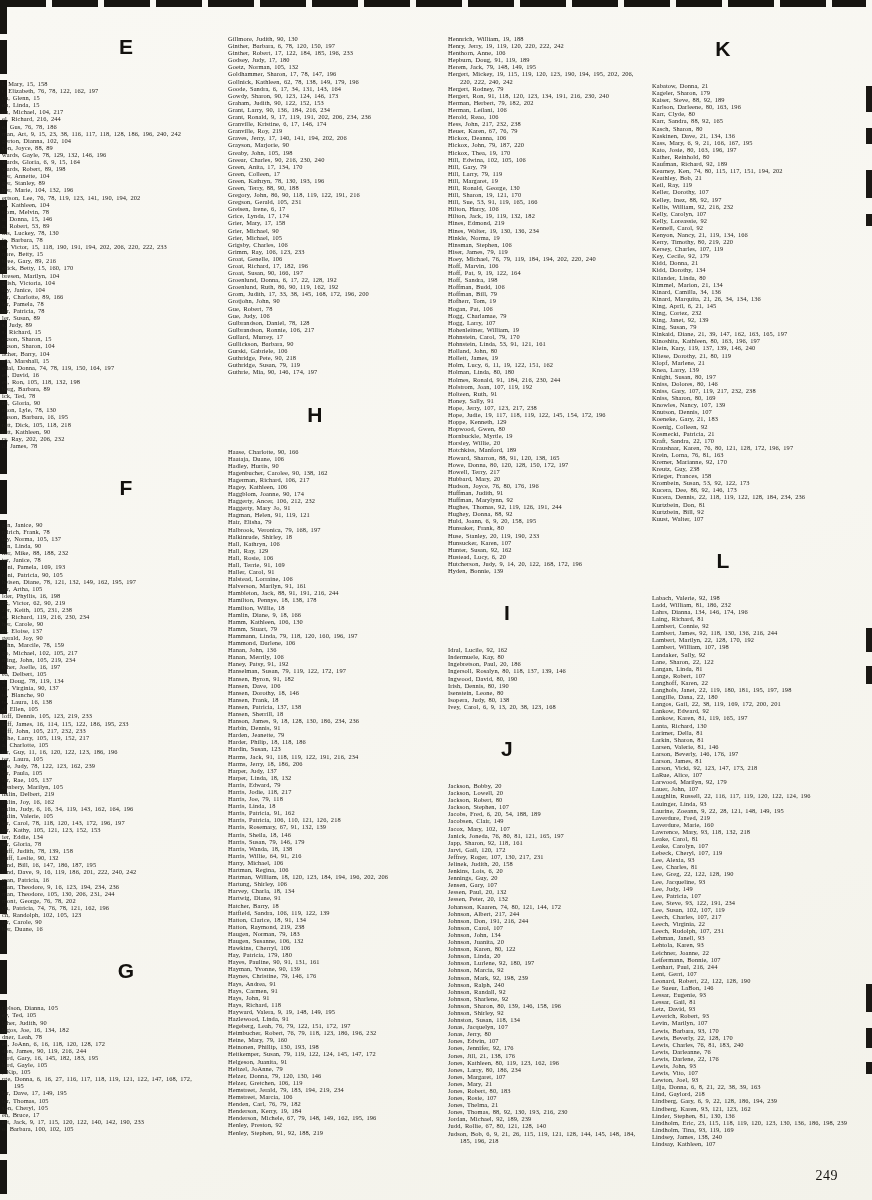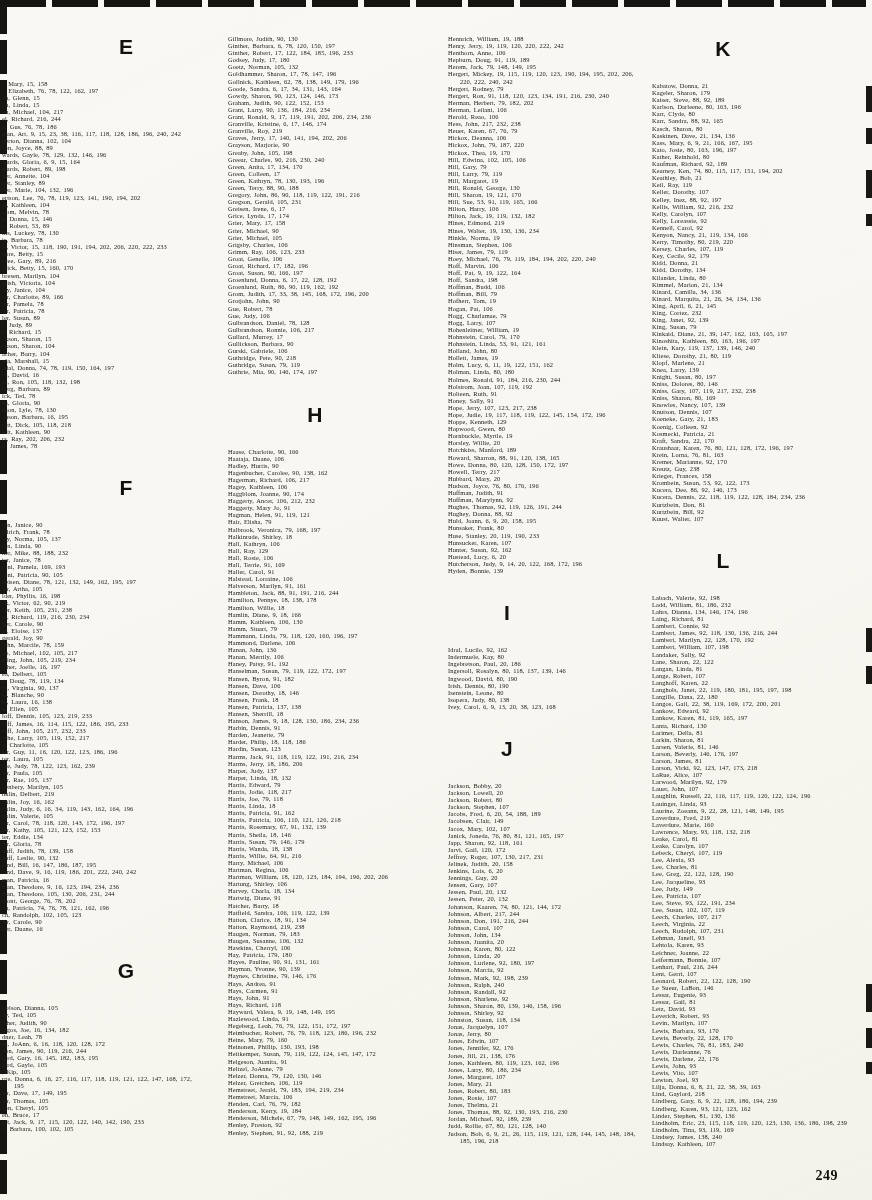--- a/index.html
+++ b/index.html
@@ -36,21 +36,21 @@
     margin:28px 0 22px 0;
   }
   .col > .section-header:first-child { margin-top:6px; }
   .col1 .section-header { margin-left:103px; }
   .col2 .section-header { margin-left:66px; }
   .col3 .section-header { margin-left:38px; }
   .col4 .section-header { margin-left:50px; }
   .entry { padding-left:12px; text-indent:-12px; }
   .page-number {
     position:absolute; right:34px; bottom:16px;
-    font-family:"Liberation Serif", serif; font-weight:700;
+    font-family:"Liberation Serif", serif; font-weight:400;
     font-size:14px; color:#14120f; letter-spacing:0.5px;
   }
 </style>
 </head>
 <body>
 
 <div class="page">
   <div class="edge-top"></div>
   <div class="edge-left"></div>
   <div class="tick" style="top:86px;  height:26px;"></div>

